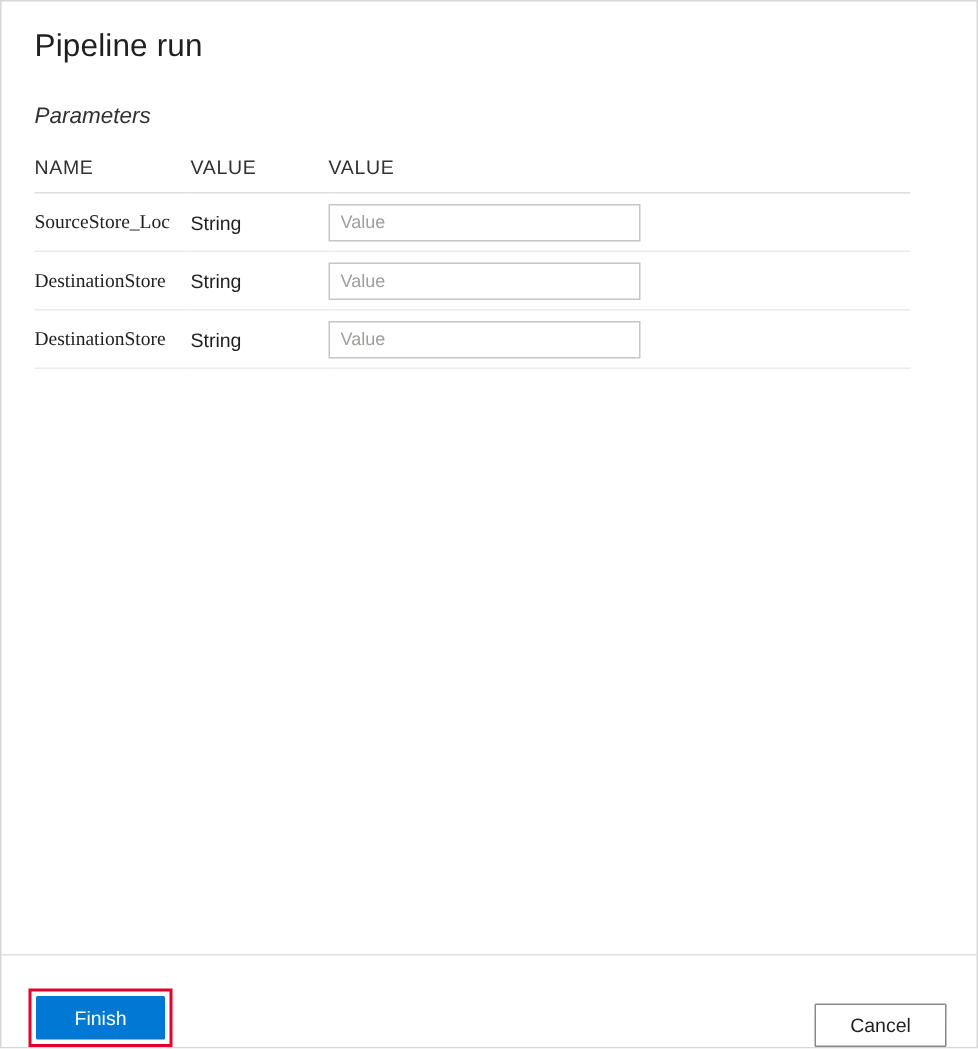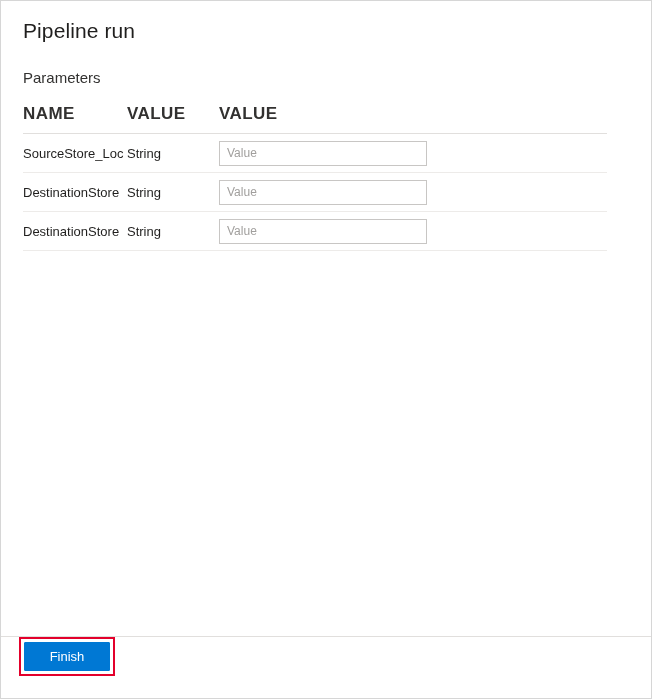--- a/index.html
+++ b/index.html
@@ -34,53 +34,55 @@
     font-weight: 400;
     color: #201f1e;
     margin: 0 0 26px 0;
     letter-spacing: 0.1px;
   }
   .section-title {
     font-size: 15px;
     font-weight: 400;
     color: #323130;
     margin: 0 0 18px 0;
+    font-style: italic;
   }
   table.params {
     width: 584px;
     border-collapse: collapse;
     table-layout: fixed;
   }
   table.params col.c-name { width: 104px; }
   table.params col.c-type { width: 92px; }
   table.params col.c-value { width: 388px; }
   table.params thead th {
     text-align: left;
-    font-size: 17px;
-    font-weight: 700;
+    font-size: 13px;
+    font-weight: 400;
     letter-spacing: 0.45px;
     color: #323130;
     padding: 0 0 9px 0;
     border-bottom: 1px solid #e1dfdd;
     vertical-align: bottom;
   }
   table.params tbody td {
     border-bottom: 1px solid #edebe9;
     padding: 0;
     height: 38px;
     vertical-align: middle;
     font-size: 13px;
     color: #201f1e;
   }
   .cell-name {
     white-space: nowrap;
     overflow: hidden;
     text-overflow: clip;
     max-width: 100px;
     padding-right: 4px;
+    font-family: Liberation Serif, serif;
   }
   .cell-type {
     white-space: nowrap;
   }
   .value-input {
     box-sizing: border-box;
     width: 208px;
     height: 25px;
     border: 1px solid #c8c6c4;
     background: #ffffff;
@@ -92,21 +94,21 @@
   }
   .value-input::placeholder {
     color: #a19f9d;
     opacity: 1;
   }
   .panel-footer {
     flex: 0 0 auto;
     height: 62px;
     border-top: 1px solid #e1dfdd;
     display: flex;
-    align-items: flex-start;
+    align-items: flex-end;
     justify-content: space-between;
     padding: 0 20px 0 18px;
     box-sizing: border-box;
   }
   .btn {
     box-sizing: border-box;
     font-family: "Liberation Sans", sans-serif;
     font-size: 13px;
     height: 29px;
     min-width: 86px;
@@ -180,15 +182,16 @@
         </tr>
       </tbody>
     </table>
 
   </div>
 
   <div class="panel-footer">
     <span class="finish-wrap">
       <button class="btn btn-primary">Finish</button>
     </span>
+    <button class="btn btn-secondary">Cancel</button>
   </div>
 
 </div>
 
 </body></html>

